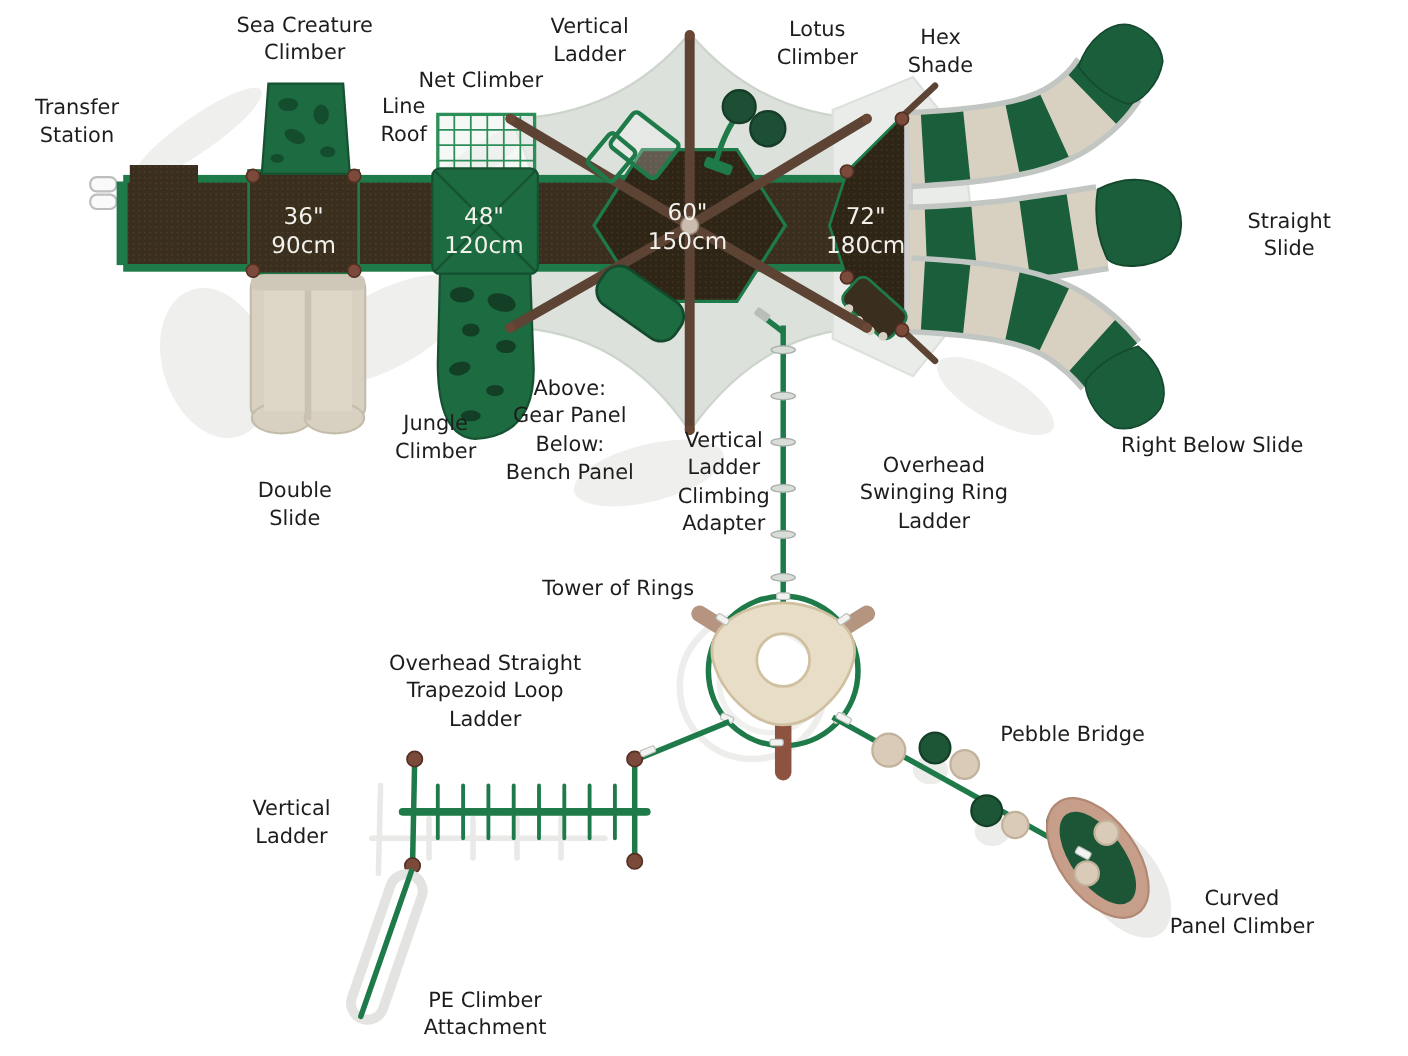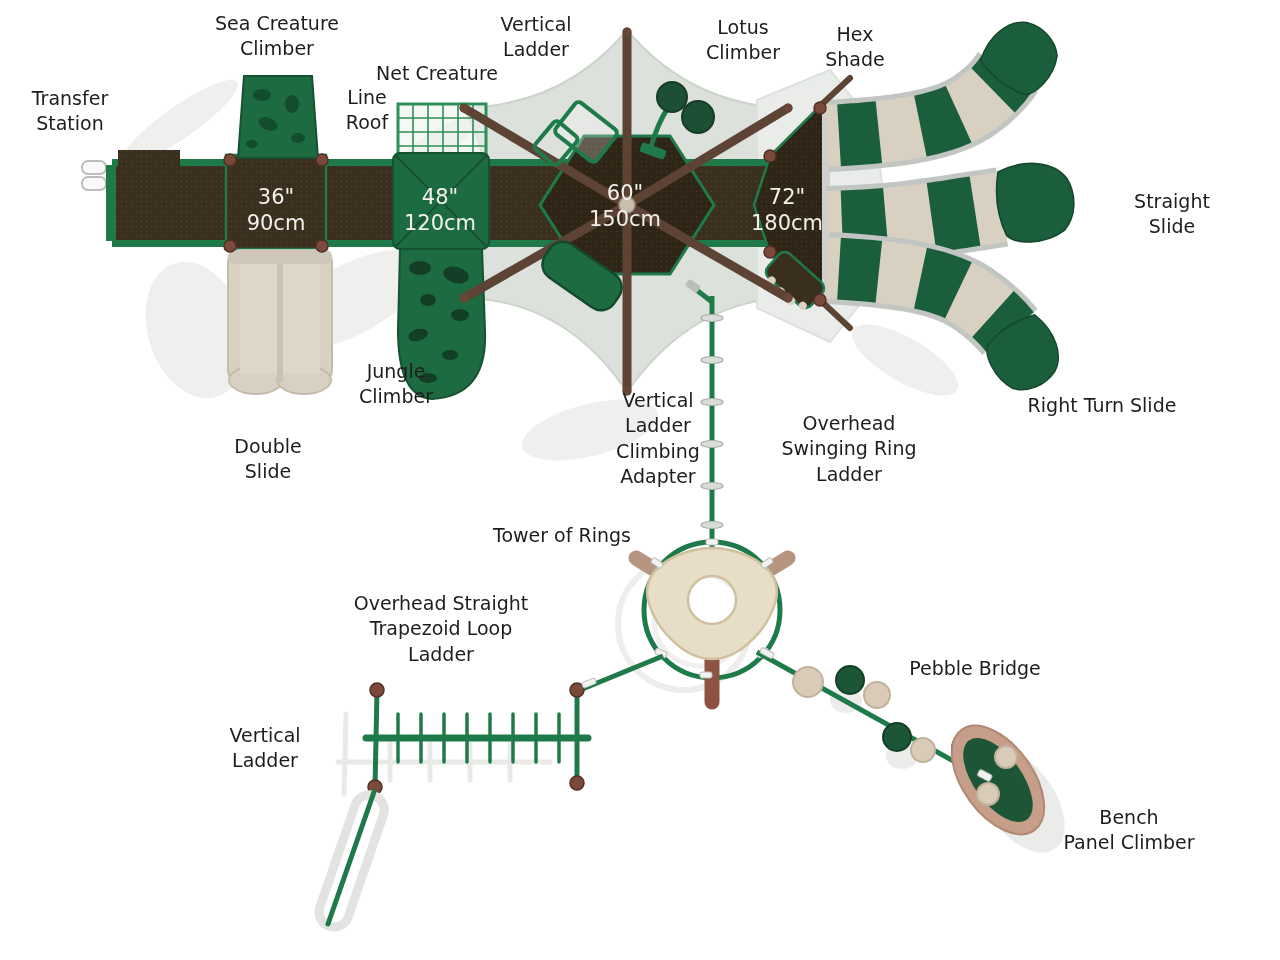--- a/index.html
+++ b/index.html
@@ -11,21 +11,21 @@
   #L-sea{left:277px;top:11px}
   #L-transfer{left:70px;top:86px}
   #L-net{left:437px;top:61px}
   #L-lineroof{left:367px;top:85px}
   #L-vladder-top{left:536px;top:12px}
   #L-lotus{left:743px;top:15px}
   #L-hexshade{left:855px;top:22px}
   #L-leftturn{left:1166px;top:36px}
   #L-straight{left:1172px;top:189px}
   #L-ttt{left:790px;top:300px}
-  #L-jungle{left:396px;top:359px}
+  #L-jungle{left:396px;top:373px}
   #L-gearbench{left:518px;top:341px}
   #L-vlca{left:658px;top:388px}
   #L-osrl{left:849px;top:411px}
   #L-rightturn{left:1102px;top:393px}
   #L-double{left:268px;top:434px}
   #L-tower{left:562px;top:523px}
   #L-otll{left:441px;top:591px}
   #L-pebble{left:975px;top:656px}
   #L-vladder-bottom{left:265px;top:723px}
   #L-curved{left:1129px;top:805px}
@@ -335,46 +335,52 @@
     <text class="deck-text" x="625" y="226">150cm</text>
     <text class="deck-text" x="787" y="204">72"</text>
     <text class="deck-text" x="787" y="230">180cm</text>
   </g>
 </svg>
 
 <div class="lbl" id="L-sea">Sea Creature
 Climber</div>
 <div class="lbl" id="L-transfer">Transfer
 Station</div>
-<div class="lbl" id="L-net">Net Creature</div>
+<div class="lbl" id="L-net">Net Climber</div>
 <div class="lbl" id="L-lineroof">Line
 Roof</div>
 <div class="lbl" id="L-vladder-top">Vertical
 Ladder</div>
 <div class="lbl" id="L-lotus">Lotus
 Climber</div>
 <div class="lbl" id="L-hexshade">Hex
 Shade</div>
 <div class="lbl" id="L-straight">Straight
 Slide</div>
 <div class="lbl" id="L-jungle">Jungle
 Climber</div>
+<div class="lbl" id="L-gearbench">Above:
+Gear Panel
+Below:
+Bench Panel</div>
 <div class="lbl" id="L-vlca">Vertical
 Ladder
 Climbing
 Adapter</div>
 <div class="lbl" id="L-osrl">Overhead
 Swinging Ring
 Ladder</div>
-<div class="lbl" id="L-rightturn">Right Turn Slide</div>
+<div class="lbl" id="L-rightturn">Right Below Slide</div>
 <div class="lbl" id="L-double">Double
 Slide</div>
 <div class="lbl" id="L-tower">Tower of Rings</div>
 <div class="lbl" id="L-otll">Overhead Straight
 Trapezoid Loop
 Ladder</div>
 <div class="lbl" id="L-pebble">Pebble Bridge</div>
 <div class="lbl" id="L-vladder-bottom">Vertical
 Ladder</div>
-<div class="lbl" id="L-curved">Bench
+<div class="lbl" id="L-curved">Curved
 Panel Climber</div>
+<div class="lbl" id="L-pe">PE Climber
+Attachment</div>
 
 </div>
 
 </body></html>

